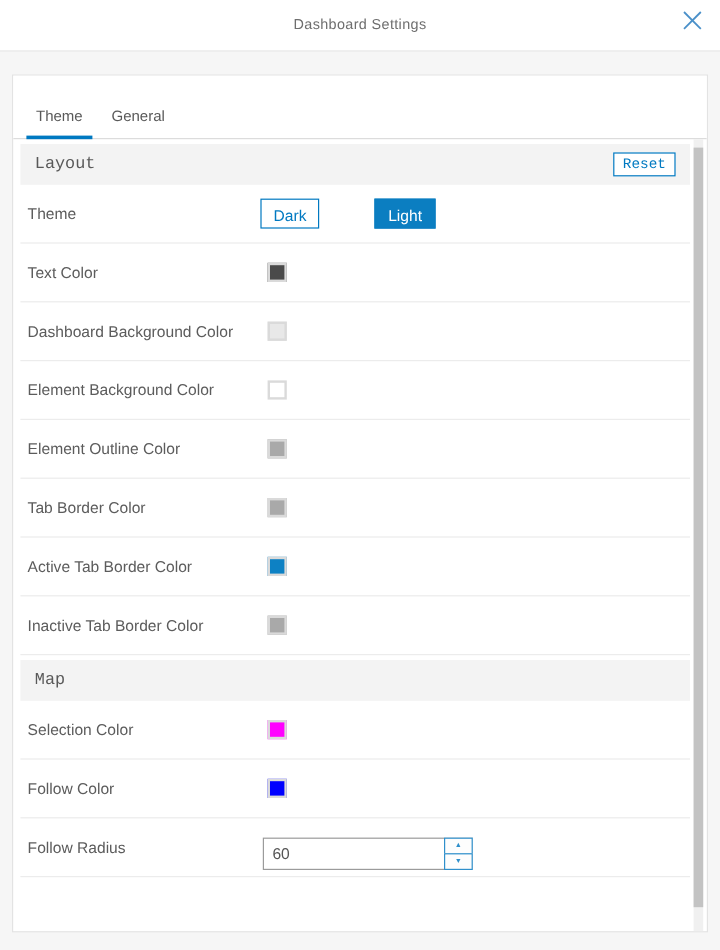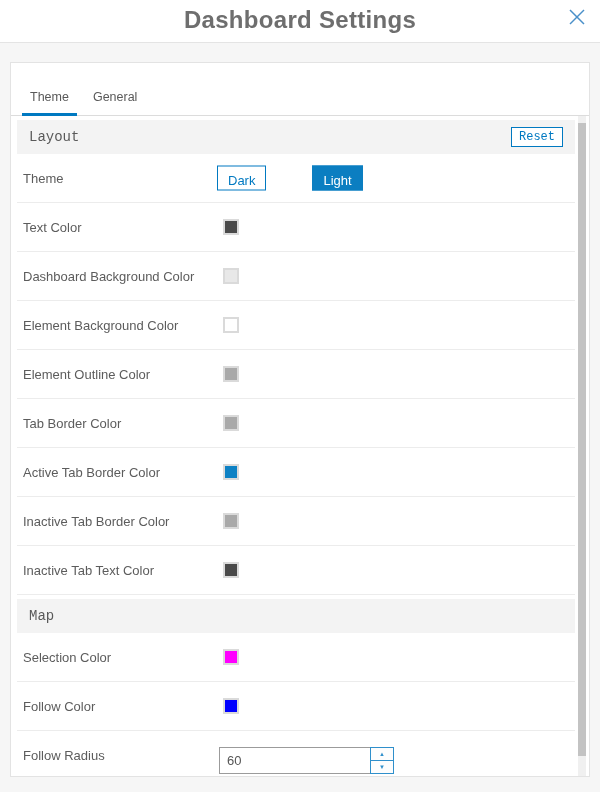--- a/index.html
+++ b/index.html
@@ -8,21 +8,21 @@
     background:#f6f6f6;
     font-family:"Liberation Sans", sans-serif;
     -webkit-font-smoothing:antialiased;
   }
   
   .titlebar {
     position:absolute; top:0; left:0; right:0; height:42px;
     background:#ffffff; border-bottom:1px solid #e4e4e4;
   }
   .dialog-title {
-    text-align:center; line-height:40px; font-size:24px; font-weight:700;
+    text-align:center; line-height:40px; font-size:12px; font-weight:400;
     color:#6e6e6e; letter-spacing:0.3px;
   }
   .close-btn {
     position:absolute; top:7px; right:13px; width:20px; height:20px;
     background:none; border:none; padding:0; cursor:pointer;
   }
   
   .panel {
     position:absolute; left:10px; top:62px; width:578px; height:713px;
     background:#ffffff; border:1px solid #e3e3e3; overflow:hidden;
@@ -167,24 +167,20 @@
   <div class="row">
     <span class="row-label">Active Tab Border Color</span>
     <button class="row-control swatch-pos swatch" style="background-color: rgb(13, 129, 196);"></button>
   </div>
 
   <div class="row">
     <span class="row-label">Inactive Tab Border Color</span>
     <button class="row-control swatch-pos swatch" style="background-color: rgb(169, 169, 169);"></button>
   </div>
 
-  <div class="row">
-    <span class="row-label">Inactive Tab Text Color</span>
-    <button class="row-control swatch-pos swatch" style="background-color: rgb(74, 74, 74);"></button>
-  </div>
 
   <div class="section-bar">
     <span class="section-title">Map</span>
   </div>
 
   <div class="row">
     <span class="row-label">Selection Color</span>
     <button class="row-control swatch-pos swatch" style="background-color: rgb(255, 0, 255);"></button>
   </div>
 

